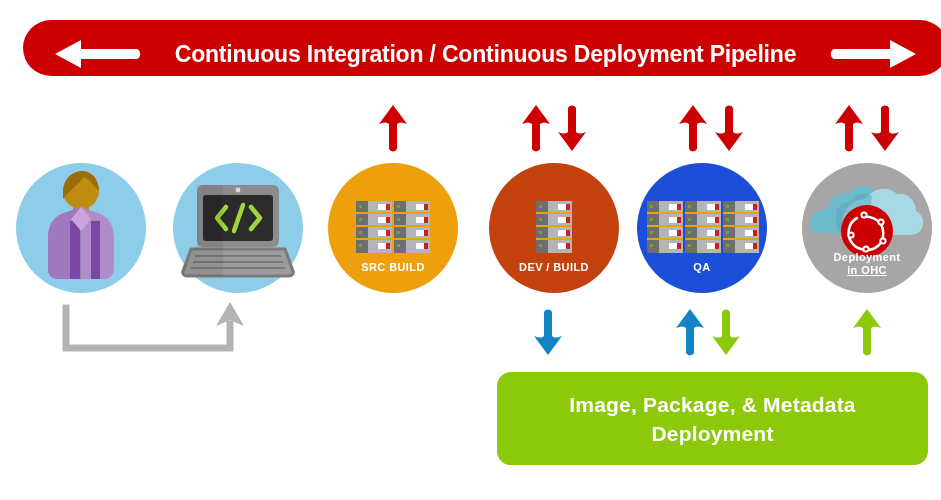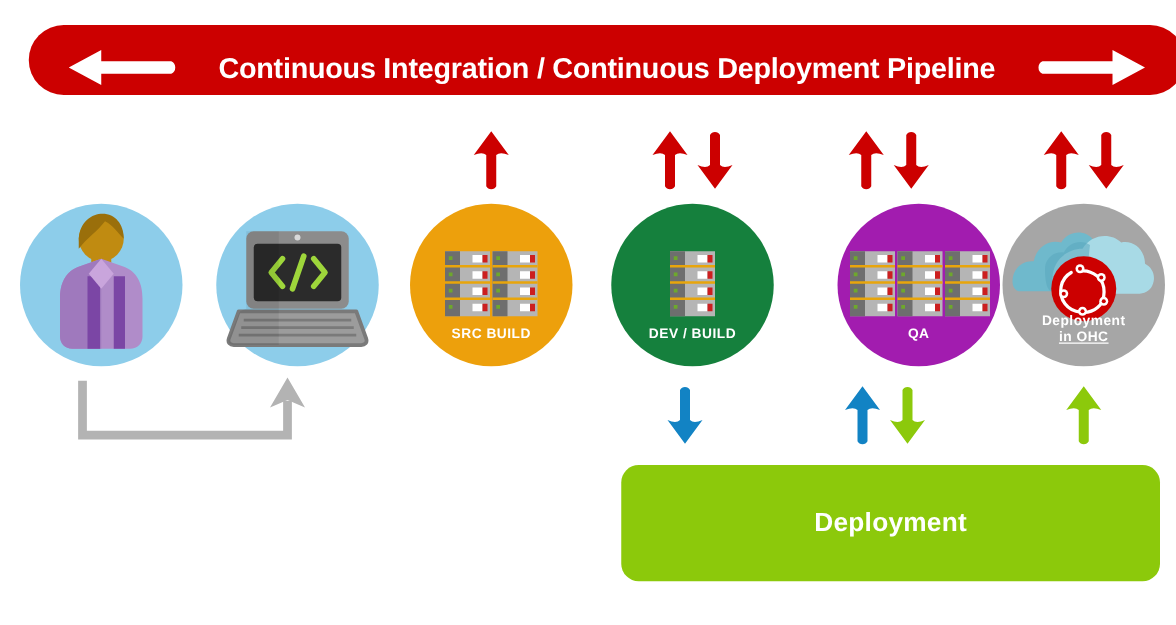--- a/index.html
+++ b/index.html
@@ -247,21 +247,21 @@
             <rect x="96" y="41" width="4" height="6"></rect>
             <rect x="96" y="54" width="4" height="6"></rect>
             <rect x="96" y="67" width="4" height="6"></rect>
             <rect x="96" y="80" width="4" height="6"></rect>
           </g>
       </g>
     </svg>
     <div class="node-label" style="top:98px;">SRC BUILD</div>
   </div>
 
-  <div class="node" style="left:489px;background:#15803d;">
+  <div class="node" style="left:489px;background:#c2410c;">
     <svg class="art" viewBox="0 0 130 130">
       <g>
         <rect x="47" y="38" width="36" height="52" fill="#b5b5b5"></rect>
         <rect x="47" y="38" width="12" height="52" fill="#6e6e6e"></rect>
         <g fill="#e8a50b">
             <rect x="47" y="49" width="36" height="2"></rect>
             <rect x="47" y="62" width="36" height="2"></rect>
             <rect x="47" y="75" width="36" height="2"></rect>
           </g>
         <g fill="#6ea82c">
@@ -280,21 +280,21 @@
             <rect x="77" y="41" width="4" height="6"></rect>
             <rect x="77" y="54" width="4" height="6"></rect>
             <rect x="77" y="67" width="4" height="6"></rect>
             <rect x="77" y="80" width="4" height="6"></rect>
           </g>
       </g>
     </svg>
     <div class="node-label" style="top:98px;">DEV / BUILD</div>
   </div>
 
-  <div class="node" style="left:670px;background:#a21caf;">
+  <div class="node" style="left:637px;background:#1d4ed8;">
     <svg class="art" viewBox="0 0 130 130">
       <g>
         <rect x="10" y="38" width="36" height="52" fill="#b5b5b5"></rect>
         <rect x="10" y="38" width="12" height="52" fill="#6e6e6e"></rect>
         <g fill="#e8a50b">
             <rect x="10" y="49" width="36" height="2"></rect>
             <rect x="10" y="62" width="36" height="2"></rect>
             <rect x="10" y="75" width="36" height="2"></rect>
           </g>
         <g fill="#6ea82c">
@@ -417,17 +417,18 @@
       <svg class="varrow" viewBox="0 0 30 48" style="left: 711px; top: 308px;">
         <path d="M15 47 L29 28 Q22 31 19 28 L19 4 A4.5 4.5 0 0 0 11 4 L11 28 Q8 31 1 28 Z" fill="#8cc90b"></path>
       </svg>
       <svg class="varrow" viewBox="0 0 30 48" style="left: 852px; top: 308px;">
         <path d="M15 1 L29 20 Q22 17 19 20 L19 45 A4.5 4.5 0 0 1 11 45 L11 20 Q8 17 1 20 Z" fill="#8cc90b"></path>
       </svg>
     </div>
 
   <div class="repo-box">
     <div class="repo-label">
+      <div>Image, Package, &amp; Metadata</div>
       <div>Deployment</div>
     </div>
   </div>
 
 </div>
 
 </body></html>

